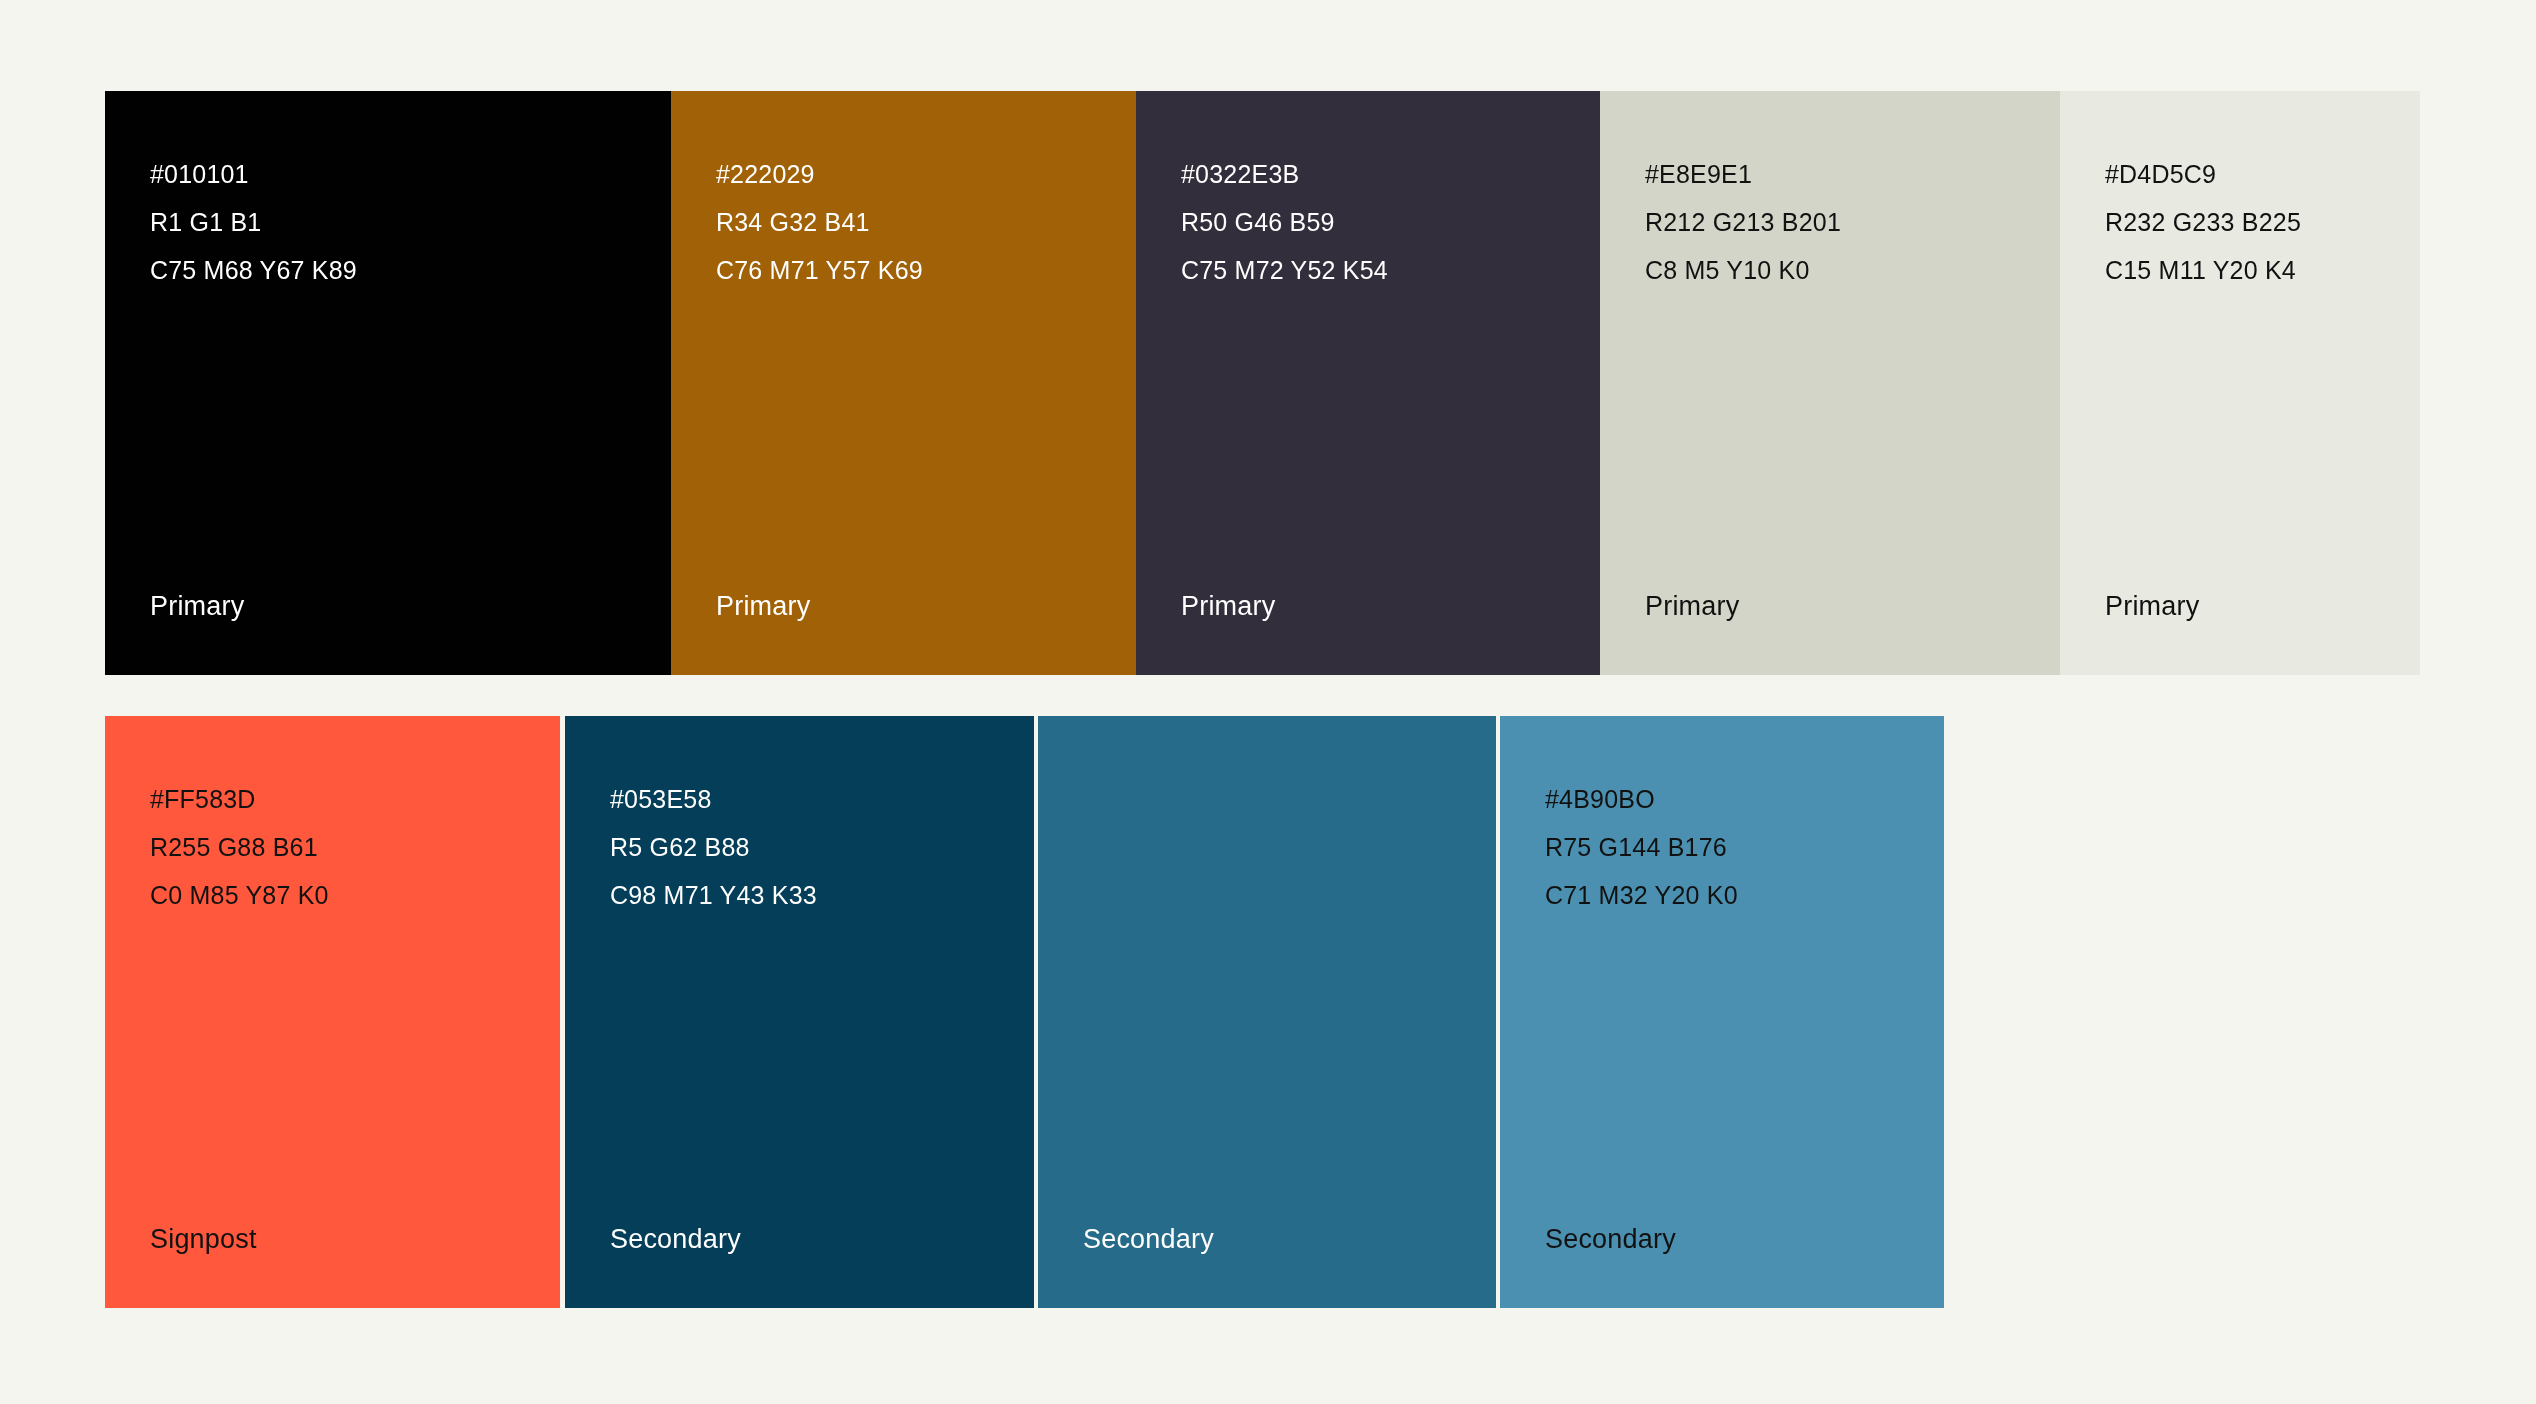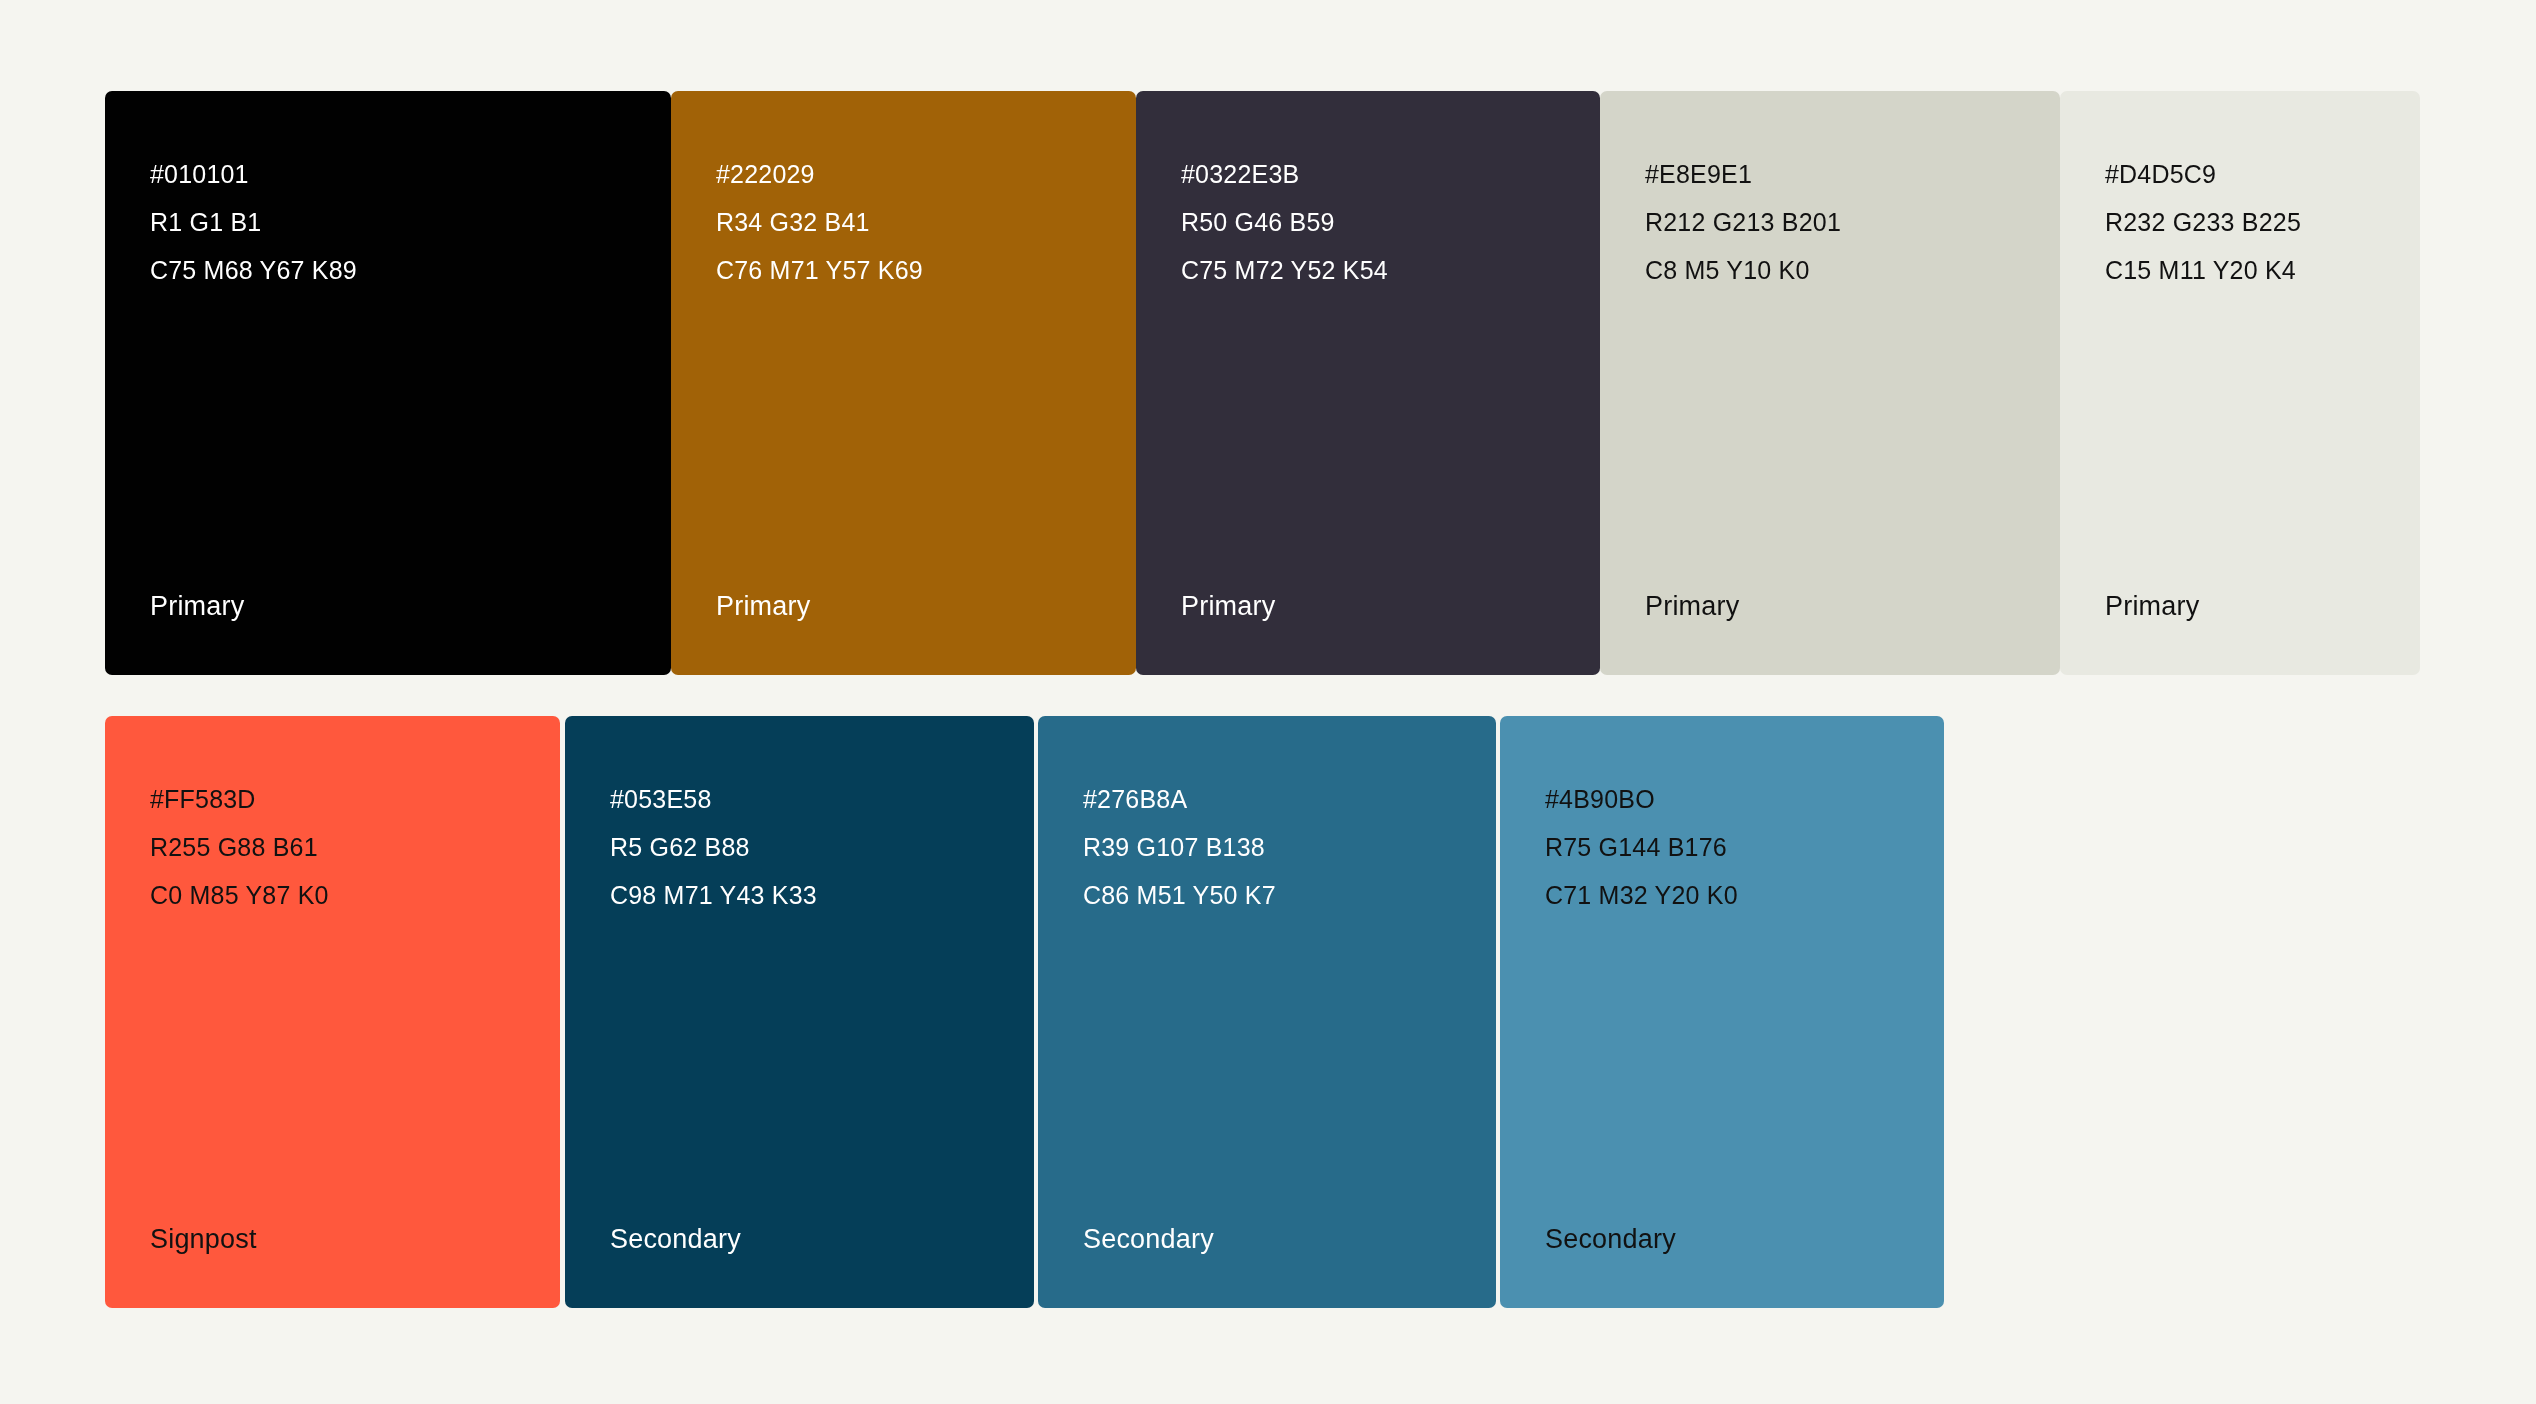--- a/index.html
+++ b/index.html
@@ -39,21 +39,20 @@
     top: 716px;
     width: 2320px;
     height: 592px;
   }
 
   .swatch {
     position: relative;
     box-sizing: border-box;
     height: 100%;
     overflow: hidden;
-    border-radius: 7px;
   }
 
   .swatch-info {
     position: absolute;
     left: 45px;
     top: 59px;
     display: flex;
     flex-direction: column;
   }
 
@@ -140,25 +139,20 @@
     <div class="swatch" style="width: 469px; margin-right: 4px; background-color: rgb(5, 62, 88); color: rgb(255, 255, 255); padding-left: 32px;">
       <div class="swatch-info">
         <span class="swatch-line">#053E58</span>
         <span class="swatch-line">R5 G62 B88</span>
         <span class="swatch-line">C98 M71 Y43 K33</span>
       </div>
       <span class="swatch-role">Secondary</span>
     </div>
 
     <div class="swatch" style="width: 458px; margin-right: 4px; background-color: rgb(39, 107, 138); color: rgb(255, 255, 255);">
-      <div class="swatch-info">
-        <span class="swatch-line">#276B8A</span>
-        <span class="swatch-line">R39 G107 B138</span>
-        <span class="swatch-line">C86 M51 Y50 K7</span>
-      </div>
       <span class="swatch-role">Secondary</span>
     </div>
 
     <div class="swatch" style="width: 444px; background-color: rgb(75, 144, 176); color: rgb(17, 17, 17);">
       <div class="swatch-info">
         <span class="swatch-line">#4B90BO</span>
         <span class="swatch-line">R75 G144 B176</span>
         <span class="swatch-line">C71 M32 Y20 K0</span>
       </div>
       <span class="swatch-role">Secondary</span>

